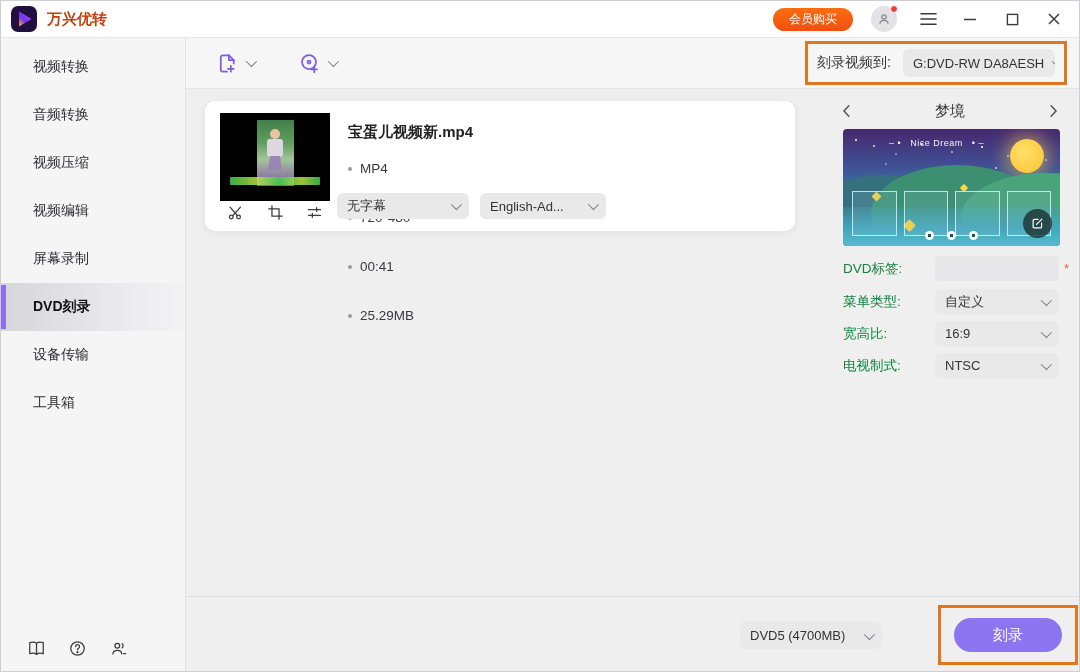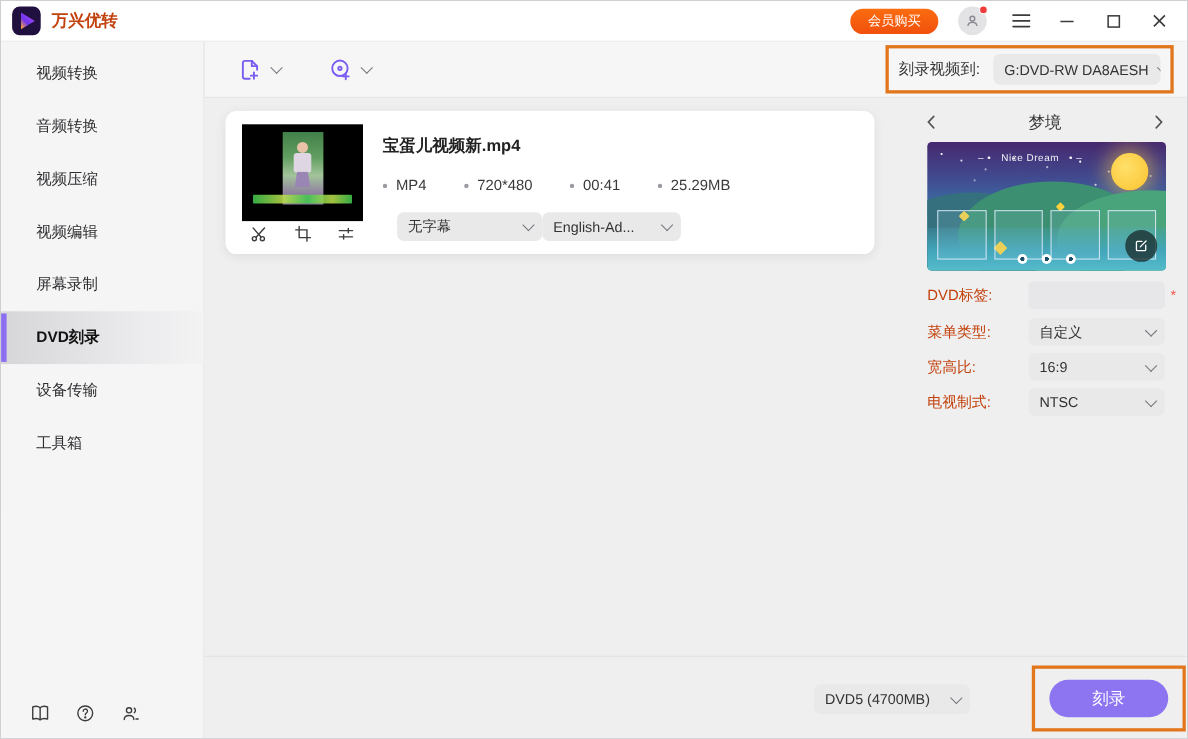--- a/index.html
+++ b/index.html
@@ -59,24 +59,24 @@
       background:linear-gradient(180deg,#3f7d46 0%,#5c9a5d 30%,#8fba8a 55%,#b championship 0); 
       background:linear-gradient(180deg,#41804a 0%,#619e60 35%,#a3c49a 60%,#8f7fa0 85%,#7d6d92 100%); }
   .thumb-photo .head { position:absolute; left:13px; top:9px; width:10px; height:10px; border-radius:50%; background:#e8c3a8; }
   .thumb-photo .shirt { position:absolute; left:10px; top:19px; width:16px; height:18px; border-radius:3px; background:#ded6e2; }
   .thumb-photo .skirt { position:absolute; left:11px; top:36px; width:14px; height:14px; background:#9a86b5; clip-path:polygon(15% 0,85% 0,100% 100%,0 100%); }
   .thumb-sub { position:absolute; left:10px; right:10px; top:64px; height:8px;
       background:linear-gradient(90deg,#3fca4f,#bfe24a 30%,#3fca4f 55%,#bfe24a 80%,#3fca4f); opacity:.85; border-radius:1px; }
   .thumb-tools { position:absolute; left:15px; top:103px; width:110px; display:flex; justify-content:space-between; padding:0 7px; }
   .thumb-tools .ticon { width:17px; height:17px; cursor:pointer; }
   .card-title { position:absolute; left:143px; top:22px; font-size:15px; color:#222; }
-  .meta { position:absolute; left:143px; top:60px; display:flex; gap:34px; }
+  .meta { position:absolute; left:143px; top:60px; display:flex; gap:34px;flex-direction:column; }
   .meta-item { display:flex; align-items:center; gap:8px; font-size:13.5px; color:#3a3a3c; }
   .meta-item::before { content:""; width:4px; height:4px; border-radius:50%; background:#9a9aa0; }
-  .card-selects { position:absolute; left:156px; top:92px; display:flex; }
+  .card-selects { position:absolute; left:132px; top:92px; display:flex; gap:11px; }
   .sub-select { width:132px; height:26px; }
   .audio-select { width:126px; height:26px; }
 
   
   .tpl-header { position:absolute; left:652px; top:12px; width:224px; height:20px; display:flex; align-items:center; justify-content:space-between; }
   .tpl-name { font-size:15px; color:#333; }
   .tpl-arrow { width:18px; height:18px; cursor:pointer; }
   .preview { position:absolute; left:657px; top:40px; width:217px; height:117px; border-radius:4px; overflow:hidden;
       background:linear-gradient(180deg,#46286f 0%,#414d92 30%,#3a6ba1 48%,#3e96b2 70%,#4fb6c6 100%); cursor:pointer; }
   .stars { position:absolute; left:12px; top:10px; width:2px; height:2px; border-radius:50%; background:#fff;
@@ -94,21 +94,21 @@
   .dream-row { position:absolute; left:0; right:30px; top:9px; display:flex; justify-content:center; gap:9px;
       font-size:9px; color:#f2f2f8; letter-spacing:.5px; }
   .frames { position:absolute; left:9px; right:9px; top:62px; height:45px; display:flex; gap:7px; }
   .frame { flex:1; border:1.5px solid rgba(230,240,255,.8); background:rgba(140,200,215,.18); cursor:pointer; }
   .pdots { position:absolute; left:0; right:0; bottom:6px; display:flex; justify-content:center; gap:13px; }
   .pdot { width:9px; height:9px; border-radius:50%; background:radial-gradient(circle,#1d4f66 0 1.8px,#fff 2px); cursor:pointer; }
   .edit-btn { position:absolute; right:8px; bottom:8px; width:29px; height:29px; border-radius:50%;
       background:rgba(25,45,45,.78); display:flex; align-items:center; justify-content:center; cursor:pointer; }
 
   .form-row { position:absolute; left:657px; width:228px; height:25px; display:flex; align-items:center; }
-  .form-label { width:92px; font-size:13.5px; color:#c2410c; }
+  .form-label { width:92px; font-size:13.5px; color:#15803d; }
   .form-ctrl { width:124px; height:25px; }
   .dvd-input { width:124px; height:25px; border:none; border-radius:4px; background:#e7e7e9; padding:0 8px; font-size:13px; font-family:inherit; }
   .req { margin-left:5px; color:#f05b52; font-size:13px; }
   .r0{ top:167px; } .r1{ top:200px; } .r2{ top:232px; } .r3{ top:264px; } .r4{ top:296px; }
 
   
   .footer { position:relative; height:77px; flex:0 0 77px; background:#efeff0; border-top:1px solid #e0e0e2; }
   .progress { position:absolute; left:19px; top:31px; width:520px; height:14px; border-radius:7px; background:#e2e2e4; }
   .progress-fill { position:absolute; left:0; top:0; width:6px; height:14px; border-radius:7px; background:#8e76f0; }
   .usage { position:absolute; right:7px; top:0; line-height:14px; font-size:12px; color:#3a3a3c; }

